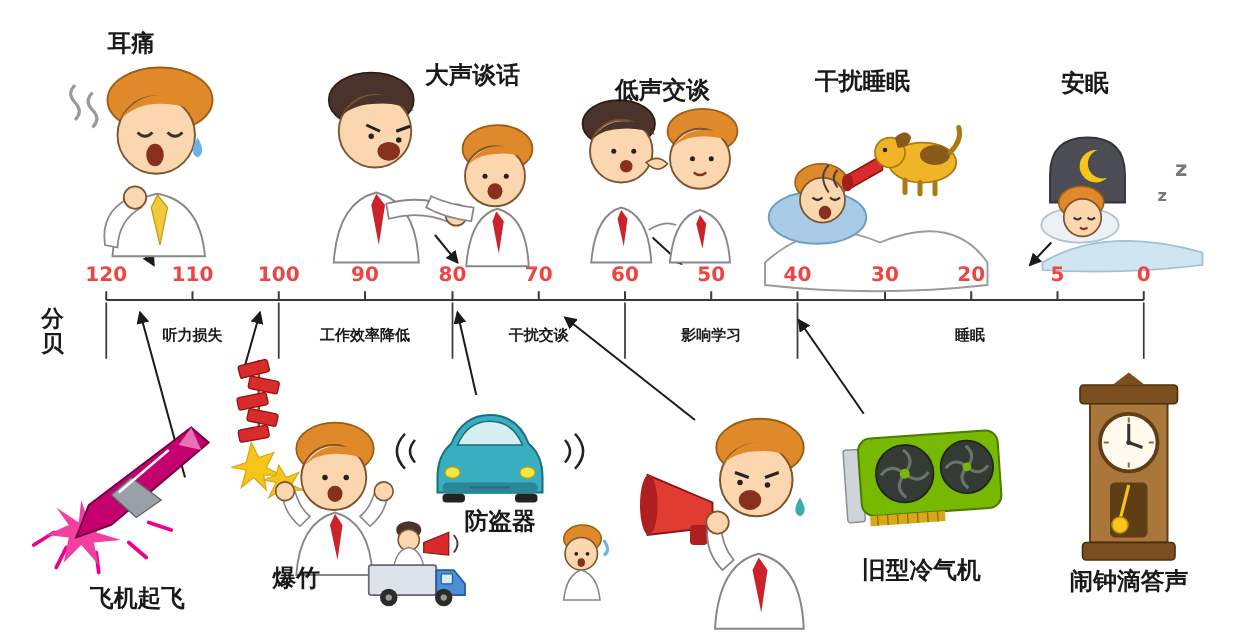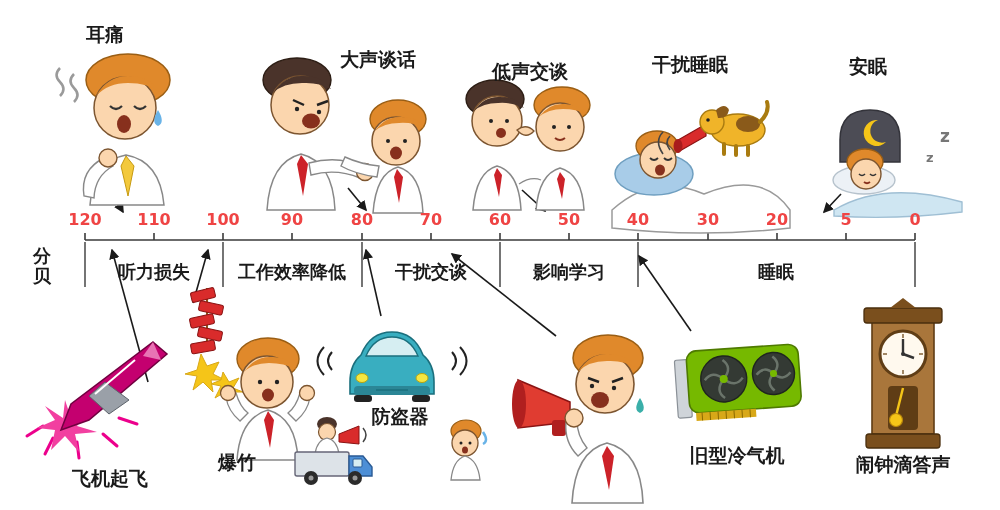--- a/index.html
+++ b/index.html
@@ -3,21 +3,21 @@
 <meta charset="utf-8">
 <style>
   * { margin:0; padding:0; box-sizing:border-box; }
   html,body { width:1000px; height:510px; }
   body { background:#fff; font-family:"DejaVu Sans","Liberation Sans",sans-serif; color:#1a1a1a; }
   .canvas { position:relative; width:1000px; height:510px; background:#fff; overflow:hidden; }
   .art { position:absolute; left:0; top:0; }
   .lbl { position:absolute; transform:translateX(-50%); white-space:nowrap; font-weight:600; }
   .lbl.top { font-size:19px; }
   .lbl.tick { font-size:16px; font-weight:700; color:#ef4444; }
-  .lbl.effect { font-size:18px; }
+  .lbl.effect { font-size:12px; }
   .lbl.source { font-size:19px; }
   .unit { position:absolute; left:30px; top:246px; width:24px; font-size:18px; font-weight:600;
           line-height:20px; word-break:break-all; text-align:center; }
   .zz { position:absolute; color:#777; font-weight:600; }
   .zz.small { font-size:13px; }
   .zz.big { font-size:17px; }
 </style>
 </head>
 <body>
 

